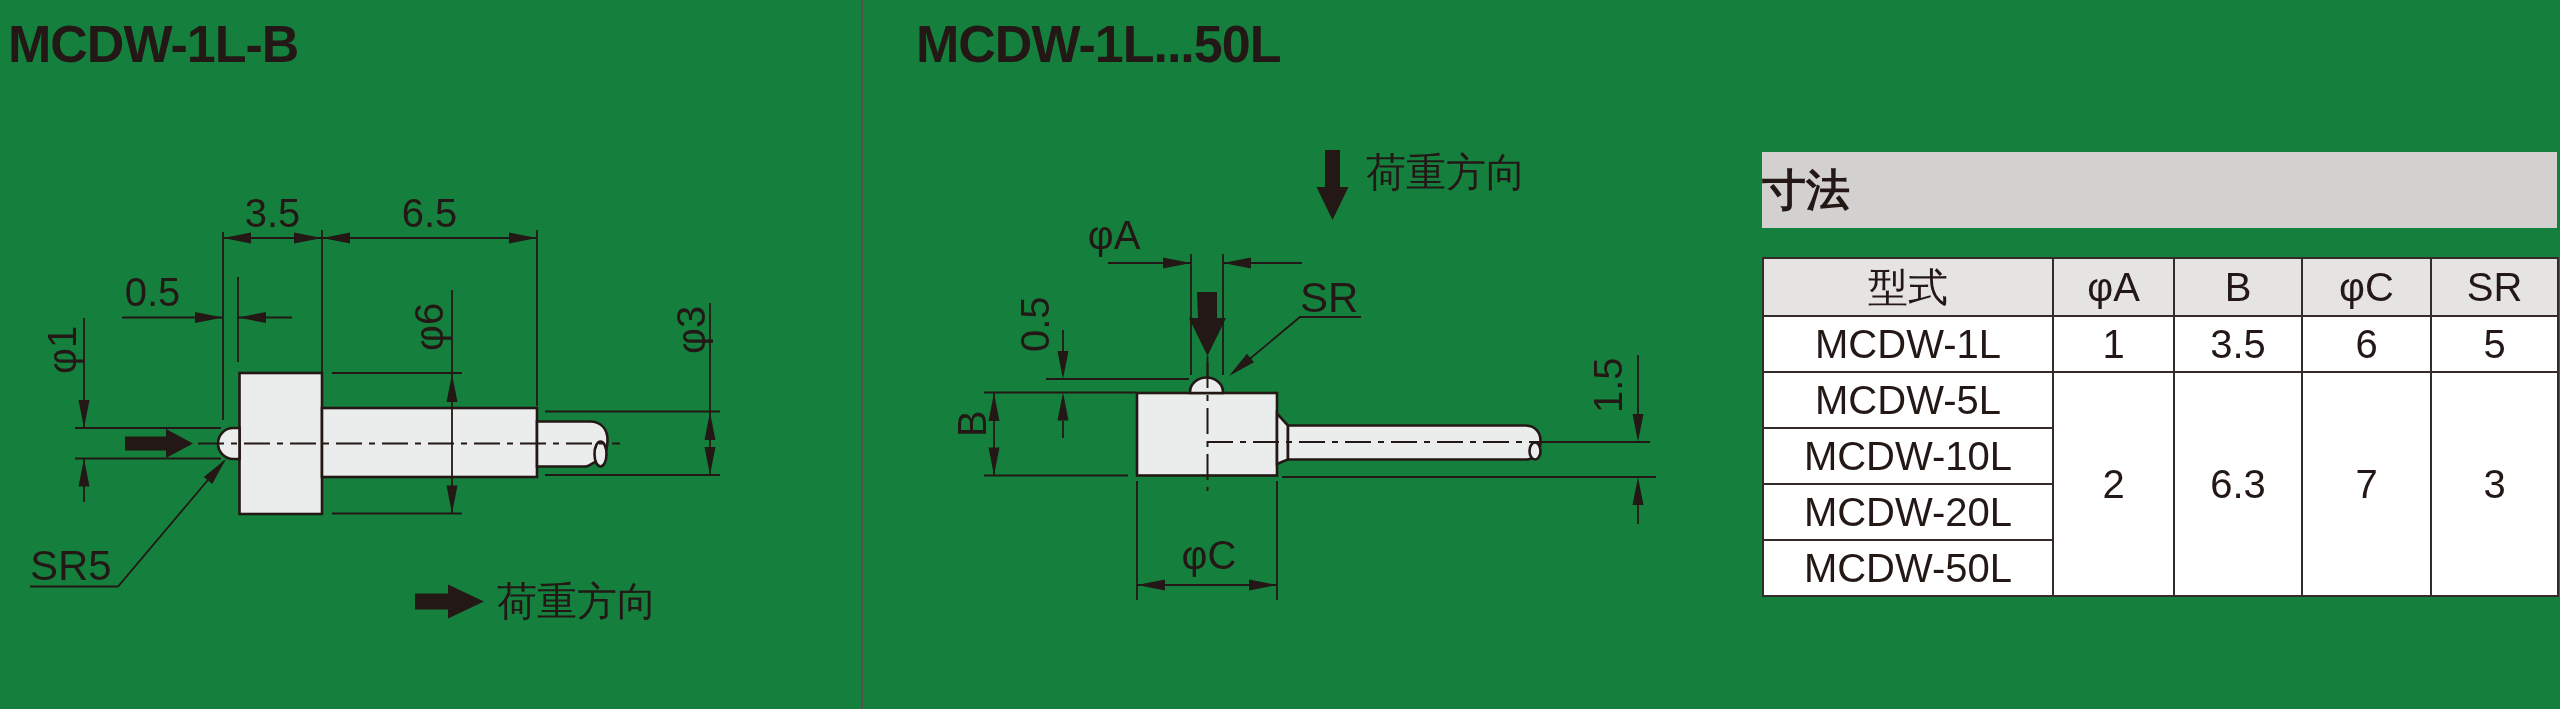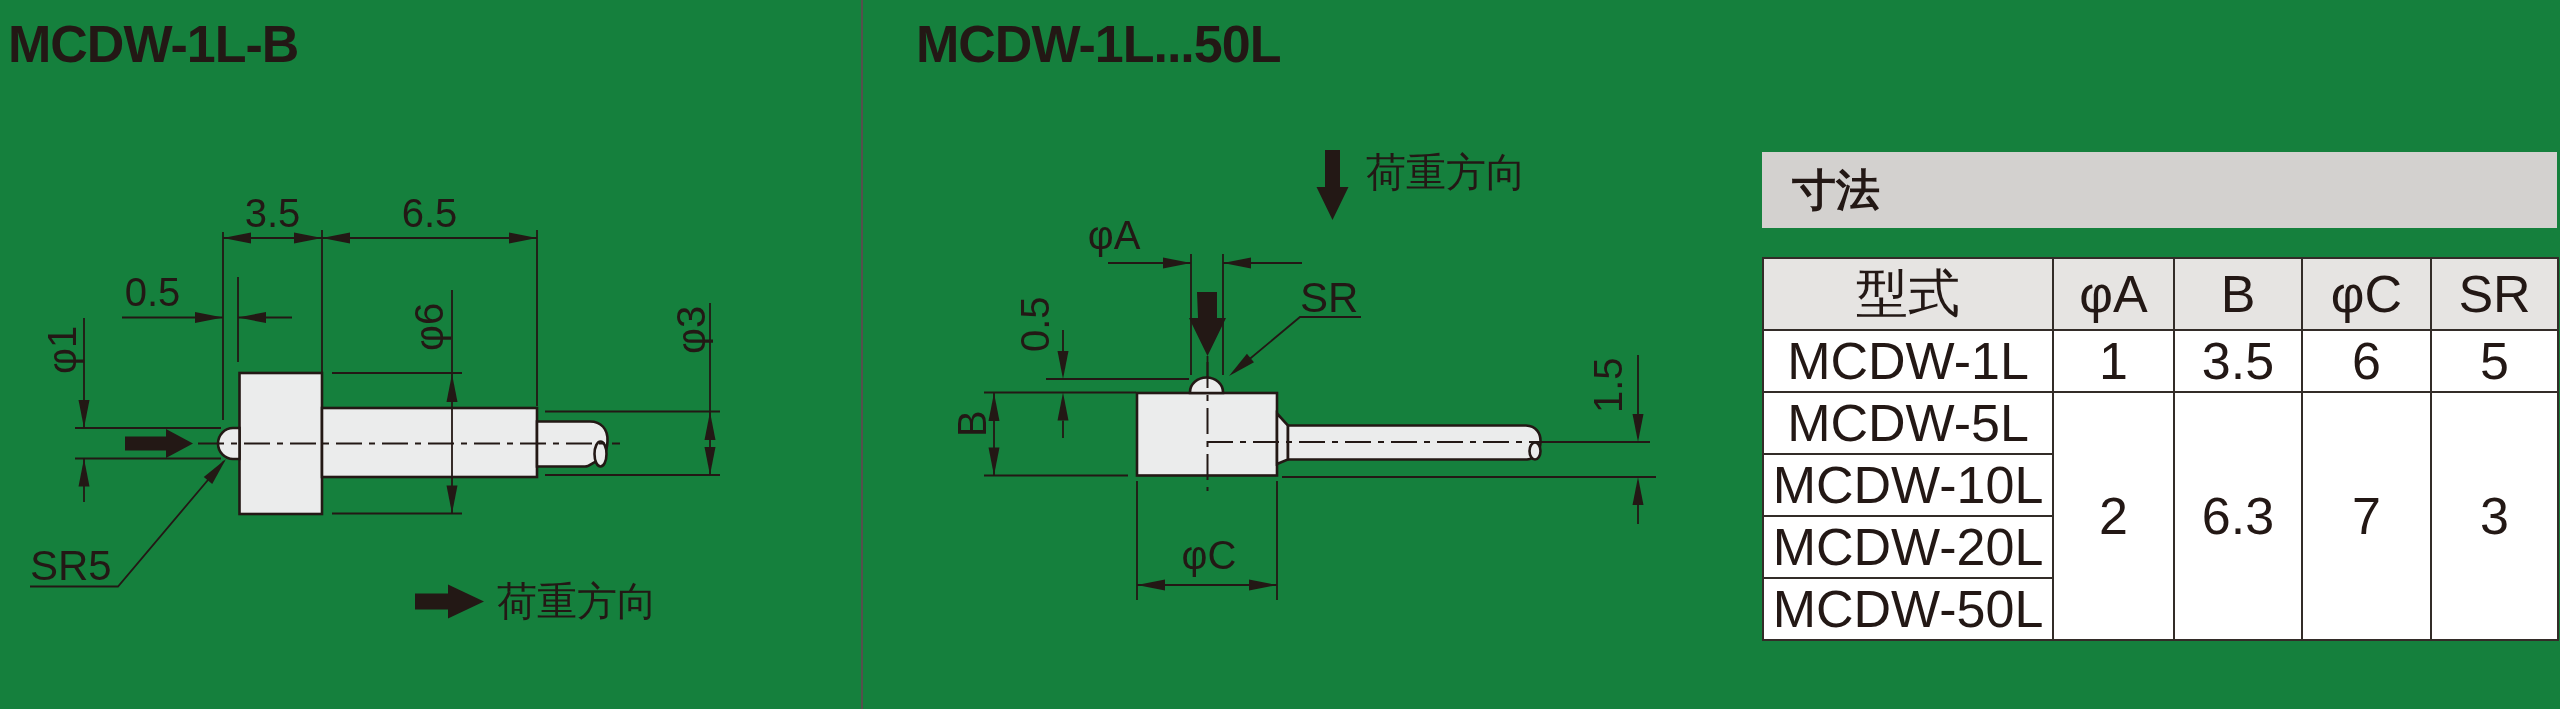--- a/index.html
+++ b/index.html
@@ -17,26 +17,26 @@
   .body-shape { fill:#ebecec; stroke:#231815; stroke-width:2.6; }
   .ah { fill:#231815; stroke:none; }
   .bold-arrow { fill:#231815; stroke:none; }
   .cl { stroke:#231815; stroke-width:2; fill:none; stroke-dasharray:26 7 6 7; }
 
   .divider { position:absolute; left:861px; top:0; width:2px; height:709px; background:#55504c; }
 
   .dim-section { position:absolute; left:1762px; top:152px; width:795px; }
   .dim-bar {
     width:795px; height:76px; background:#d3d1cf; box-sizing:border-box;
-    display:flex; align-items:center; padding-left:30px;
+    display:flex; align-items:center; 
   }
   .dim-bar-title { font-size:44px; font-weight:bold; color:#231815; }
   .dim-table {
     position:absolute; left:0; top:105px; width:795px;
-    border-collapse:collapse; table-layout:fixed; font-size:52px; color:#231815;
+    border-collapse:collapse; table-layout:fixed; font-size:40px; color:#231815;
   }
   .dim-table td { border:2px solid #332c28; text-align:center; vertical-align:middle; padding:0; background:#ffffff; }
   .dim-table tr.hdr td { background:#e6e4e2; height:56px; }
   .dim-table tr.row td { height:54px; }
 </style>
 </head>
 <body>
 
 <div class="stage">
 

